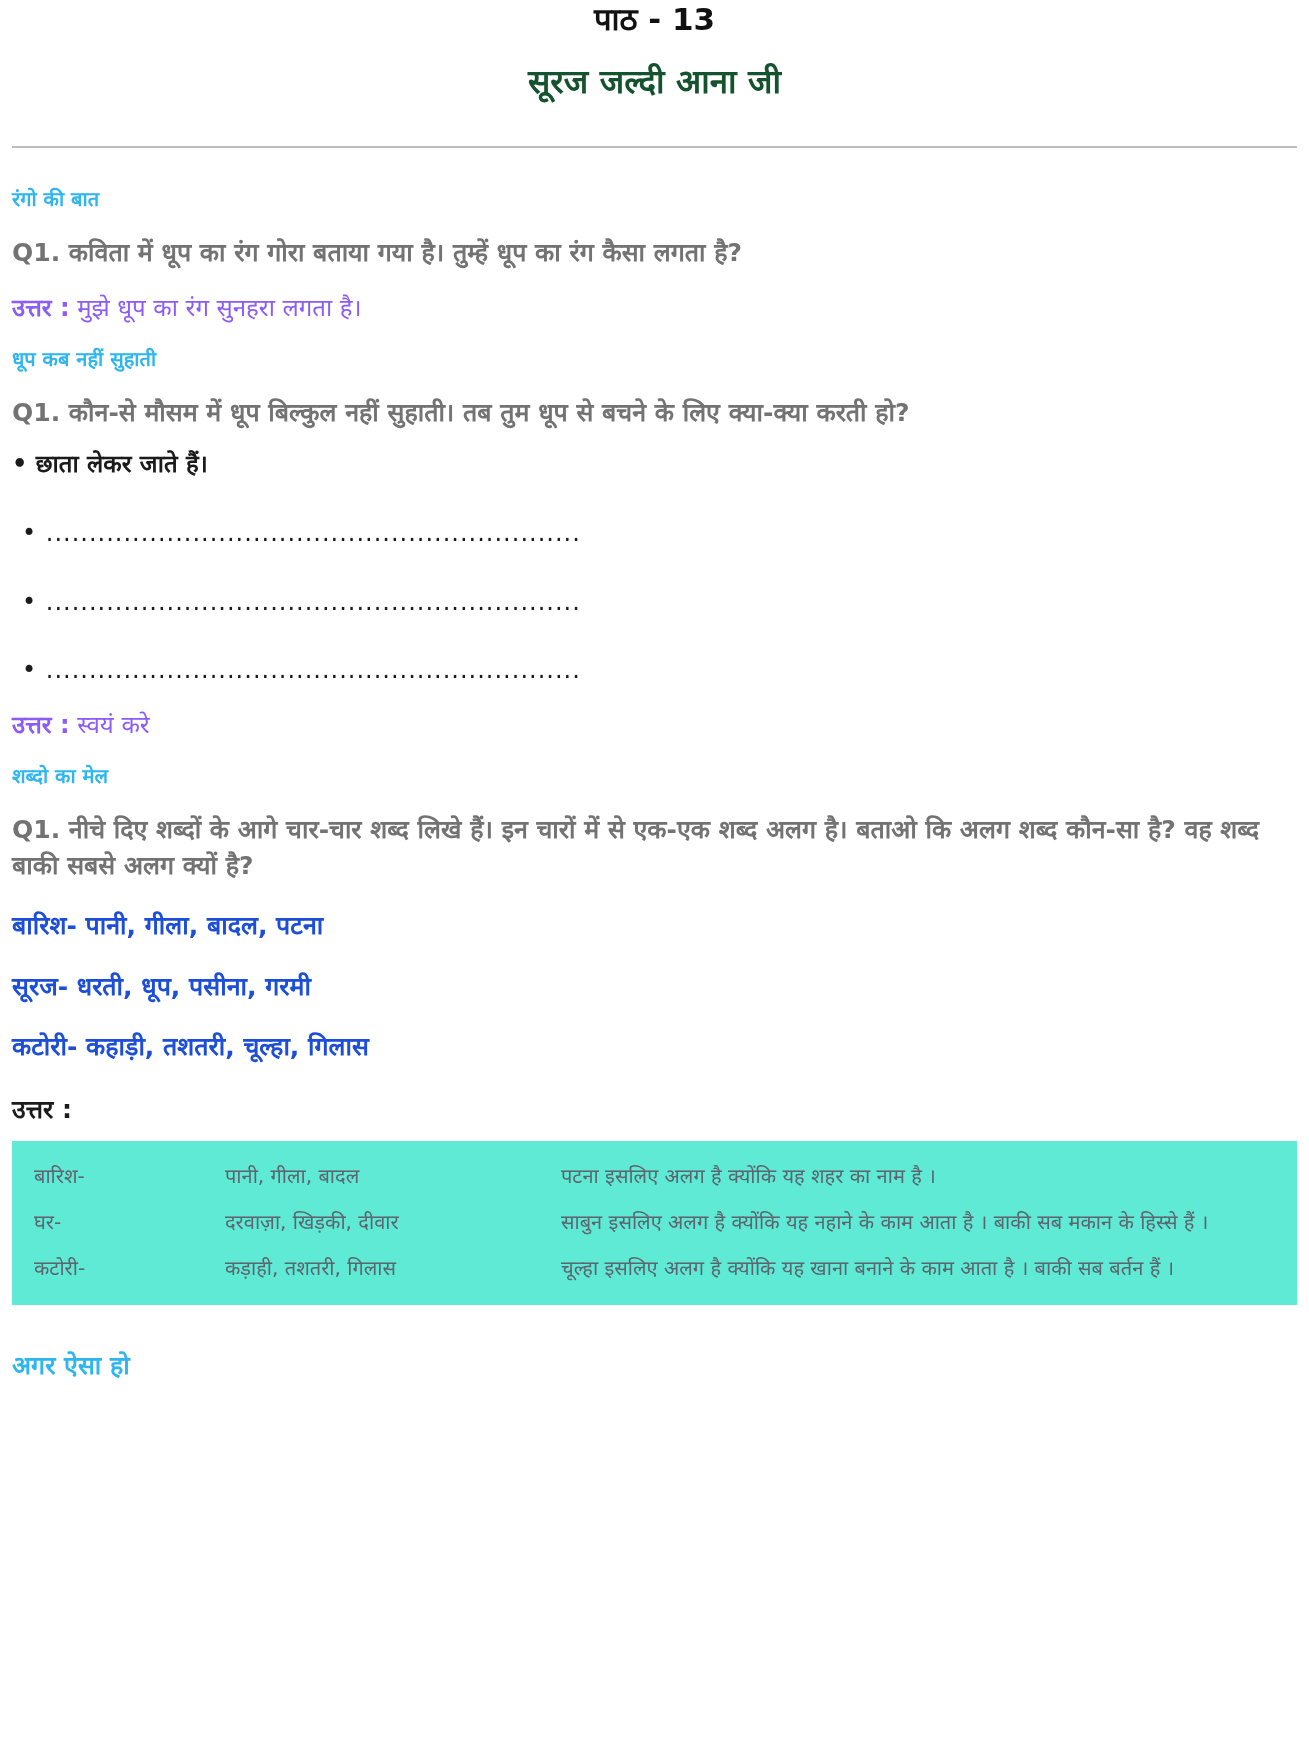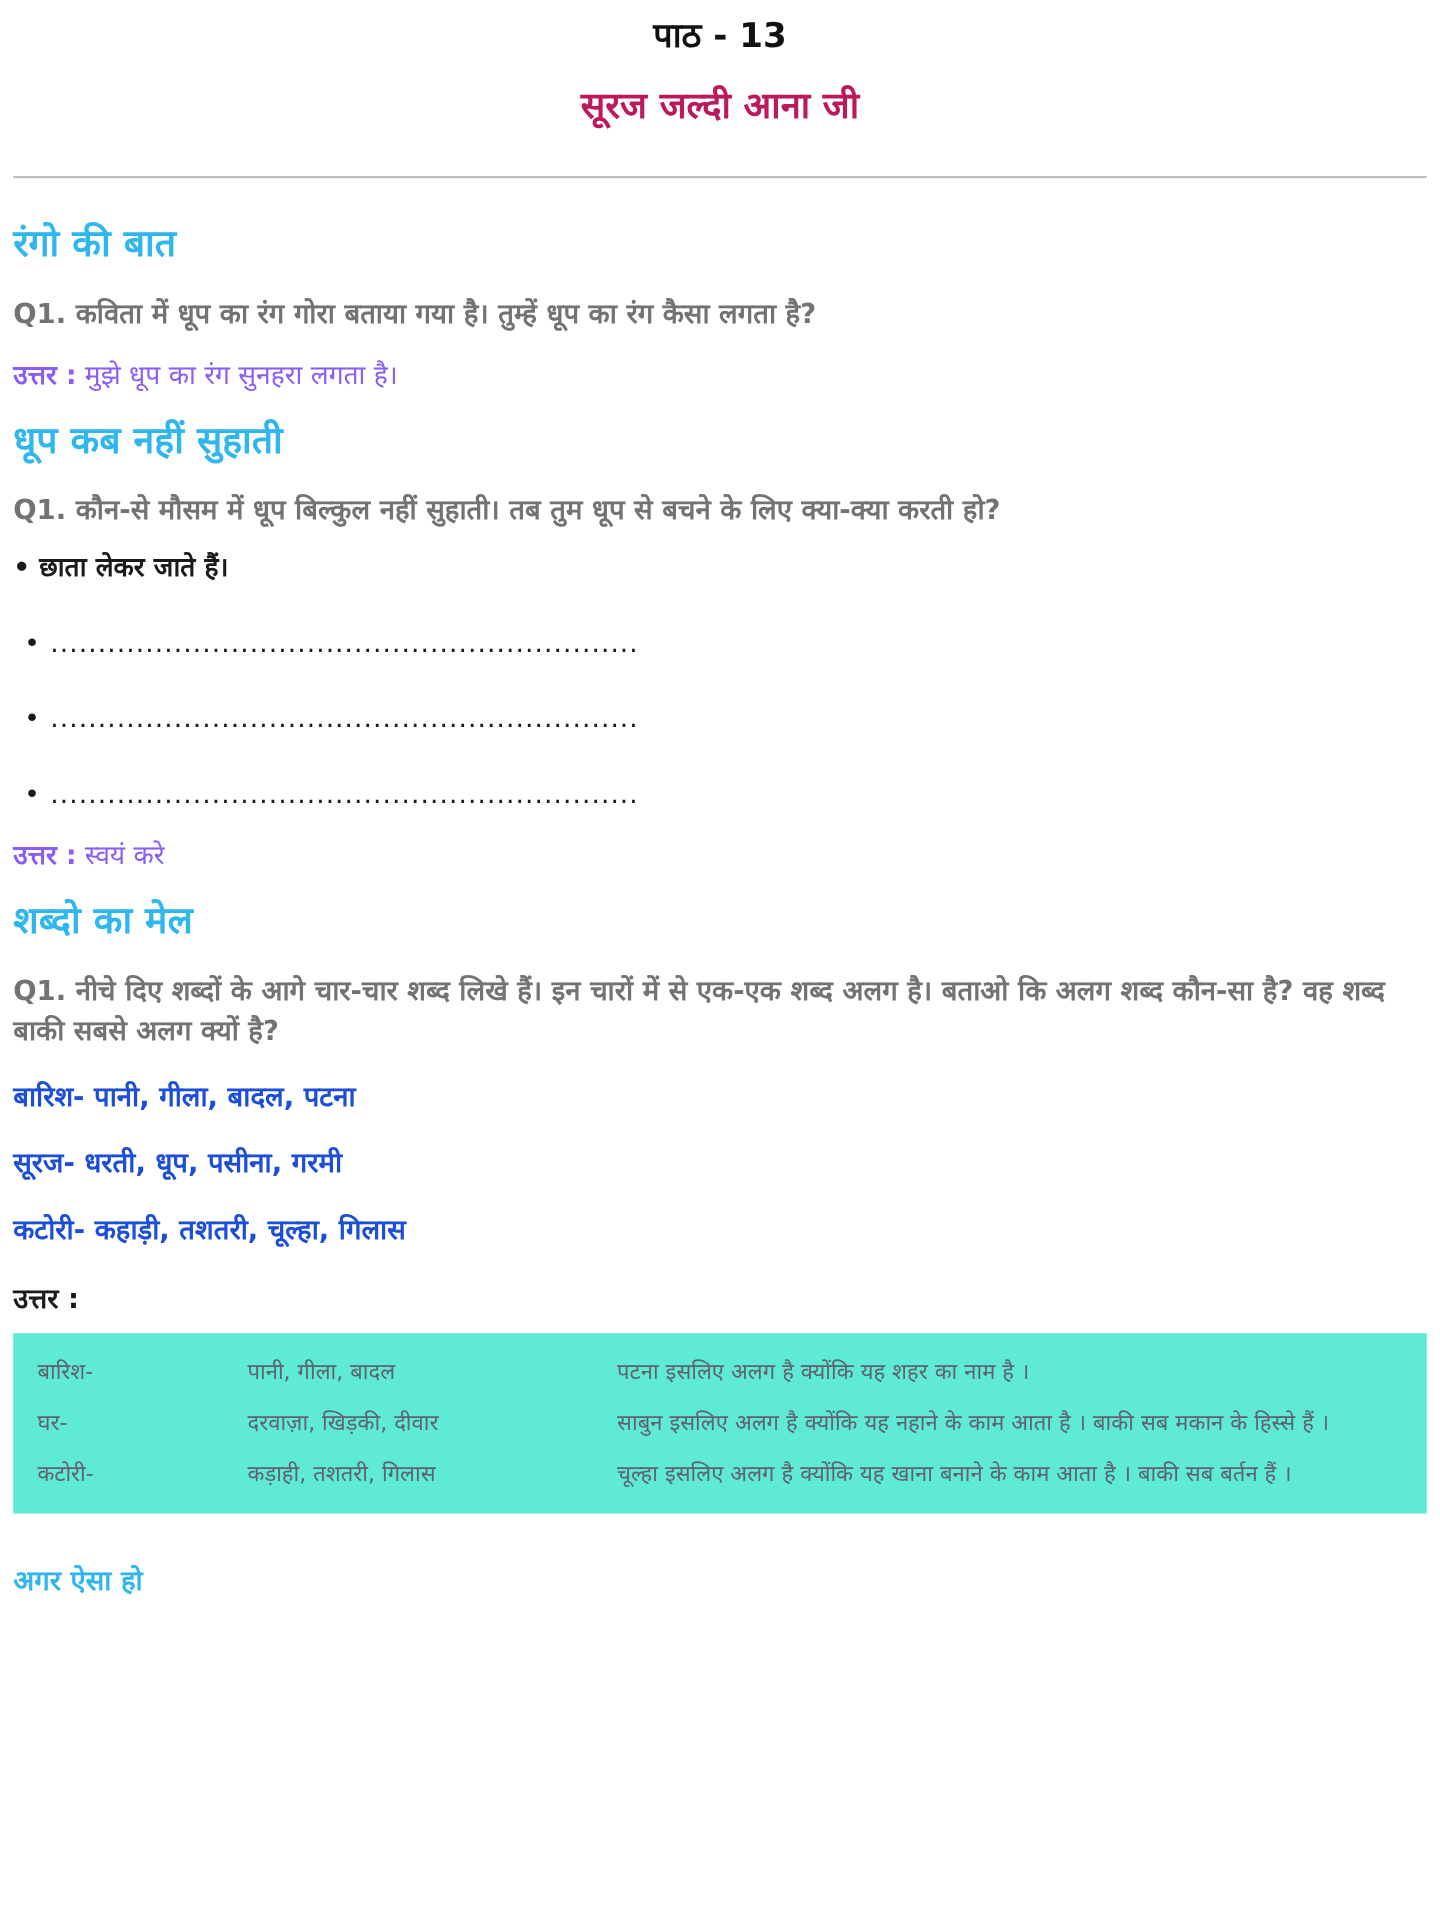--- a/index.html
+++ b/index.html
@@ -13,46 +13,46 @@
     font-family: "DejaVu Sans", "Liberation Sans", sans-serif;
     color: #1b1b1b;
   }
   .page {
     width: 1309px;
     box-sizing: border-box;
     padding: 0 12px 0 12px;
   }
   .lesson-head {
     text-align: center;
-    padding-top: 14px;
+    padding-top: 0;
   }
   .lesson-number {
     font-size: 31px;
     font-weight: bold;
     line-height: 1.25;
     color: #111;
   }
   .lesson-title {
     font-size: 33px;
     font-weight: bold;
     line-height: 1.3;
     margin-top: 22px;
-    color: #be185d;
+    color: #14532d;
   }
   .rule {
     border: 0;
     border-top: 2px solid #bdbdbd;
     margin: 42px 0 0 0;
   }
   .content {
     padding-top: 18px;
   }
   .section-head {
     color: #2fb6ef;
-    font-size: 34px;
+    font-size: 20px;
     font-weight: bold;
     line-height: 1.35;
     margin: 20px 0 0 0;
   }
   .question {
     font-size: 25px;
     font-weight: bold;
     line-height: 1.45;
     margin: 22px 0 0 0;
     color: #737373;

